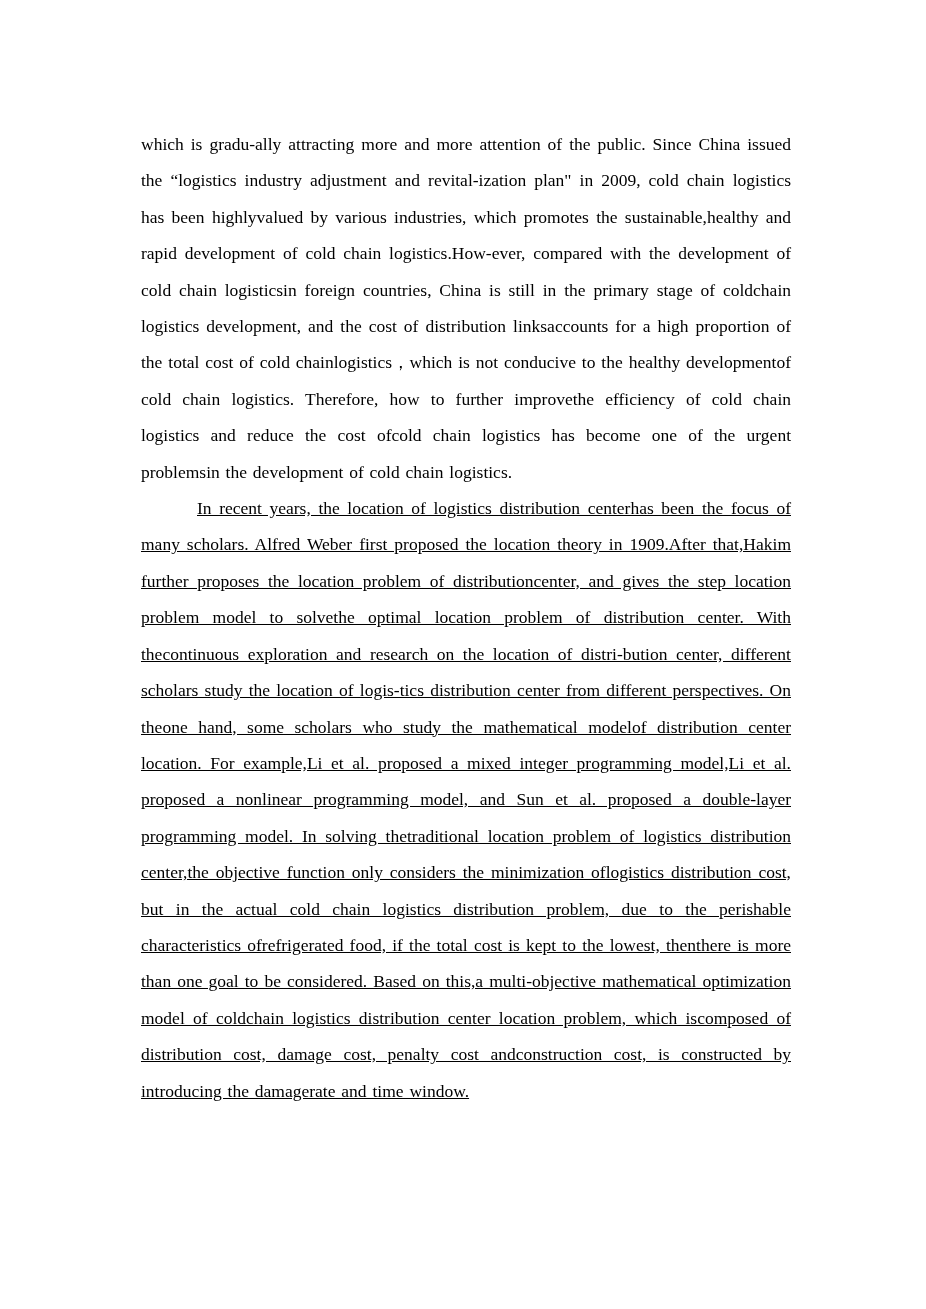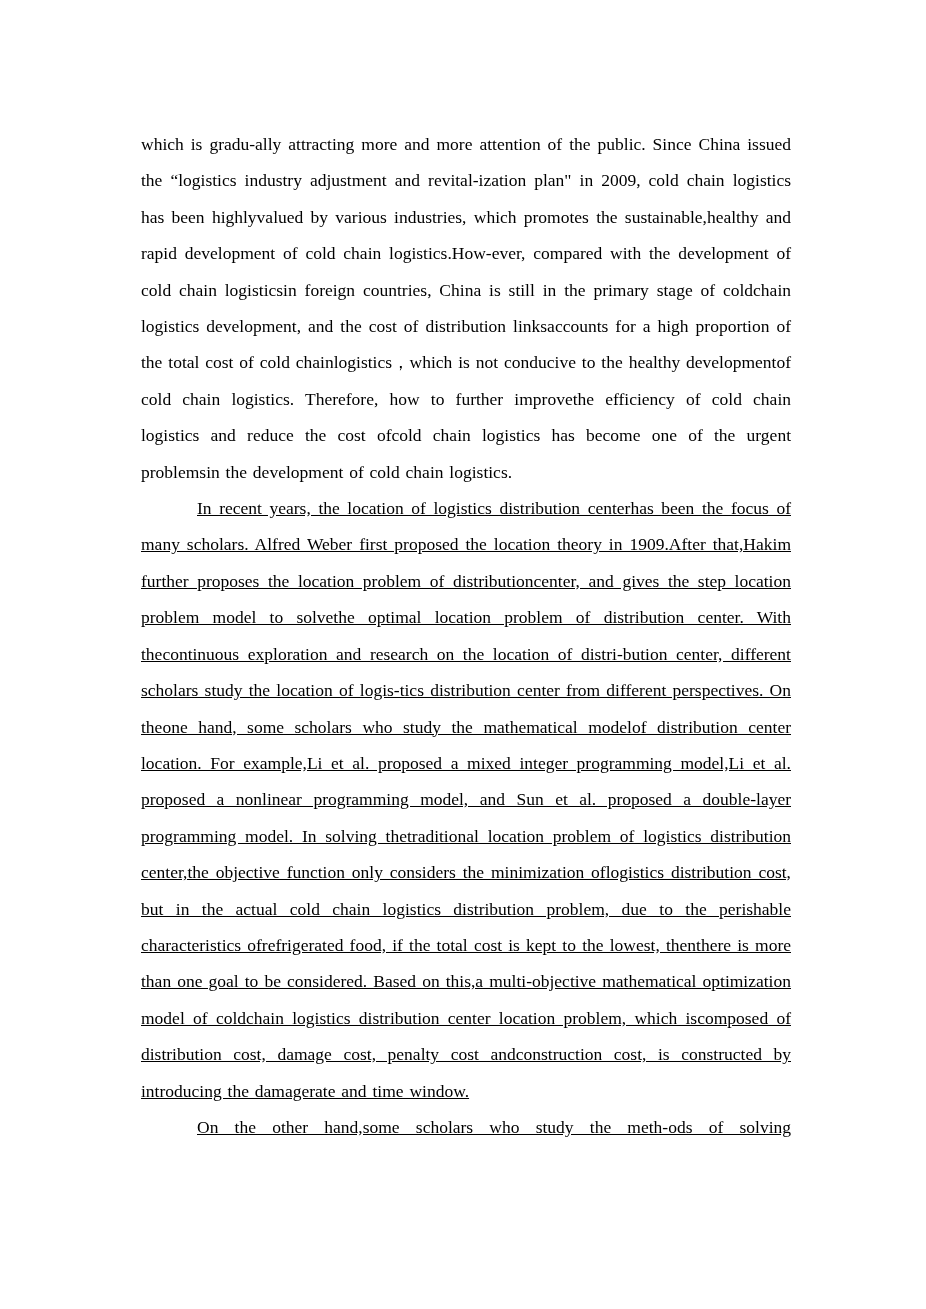--- a/index.html
+++ b/index.html
@@ -40,15 +40,14 @@
     text-align-last: justify;
   }
 </style>
 </head>
 <body>
 
 <div class="page">
   <div class="doc-body">
     <p>which is gradu-ally attracting more and more attention of the public. Since China issued the “logistics industry adjustment and revital-ization plan" in 2009, cold chain logistics has been highlyvalued by various industries, which promotes the sustainable,healthy and rapid development of cold chain logistics.How-ever, compared with the development of cold chain logisticsin foreign countries, China is still in the primary stage of coldchain logistics development, and the cost of distribution linksaccounts for a high proportion of the total cost of cold chainlogistics，which is not conducive to the healthy developmentof cold chain logistics. Therefore, how to further improvethe efficiency of cold chain logistics and reduce the cost ofcold chain logistics has become one of the urgent problemsin the development of cold chain logistics.</p>
     <p class="indent">In recent years, the location of logistics distribution centerhas been the focus of many scholars. Alfred Weber first proposed the location theory in 1909.After that,Hakim further proposes the location problem of distributioncenter, and gives the step location problem model to solvethe optimal location problem of distribution center. With thecontinuous exploration and research on the location of distri-bution center, different scholars study the location of logis-tics distribution center from different perspectives. On theone hand, some scholars who study the mathematical modelof distribution center location. For example,Li et al. proposed a mixed integer programming model,Li et al. proposed a nonlinear programming model, and Sun et al. proposed a double-layer programming model. In solving thetraditional location problem of logistics distribution center,the objective function only considers the minimization oflogistics distribution cost, but in the actual cold chain logistics distribution problem, due to the perishable characteristics ofrefrigerated food, if the total cost is kept to the lowest, thenthere is more than one goal to be considered. Based on this,a multi-objective mathematical optimization model of coldchain logistics distribution center location problem, which iscomposed of distribution cost, damage cost, penalty cost andconstruction cost, is constructed by introducing the damagerate and time window.</p>
-    <p class="indent force-justify-last">On the other hand,some scholars who study the meth-ods of solving</p>
   </div>
 </div>
 
 </body></html>

